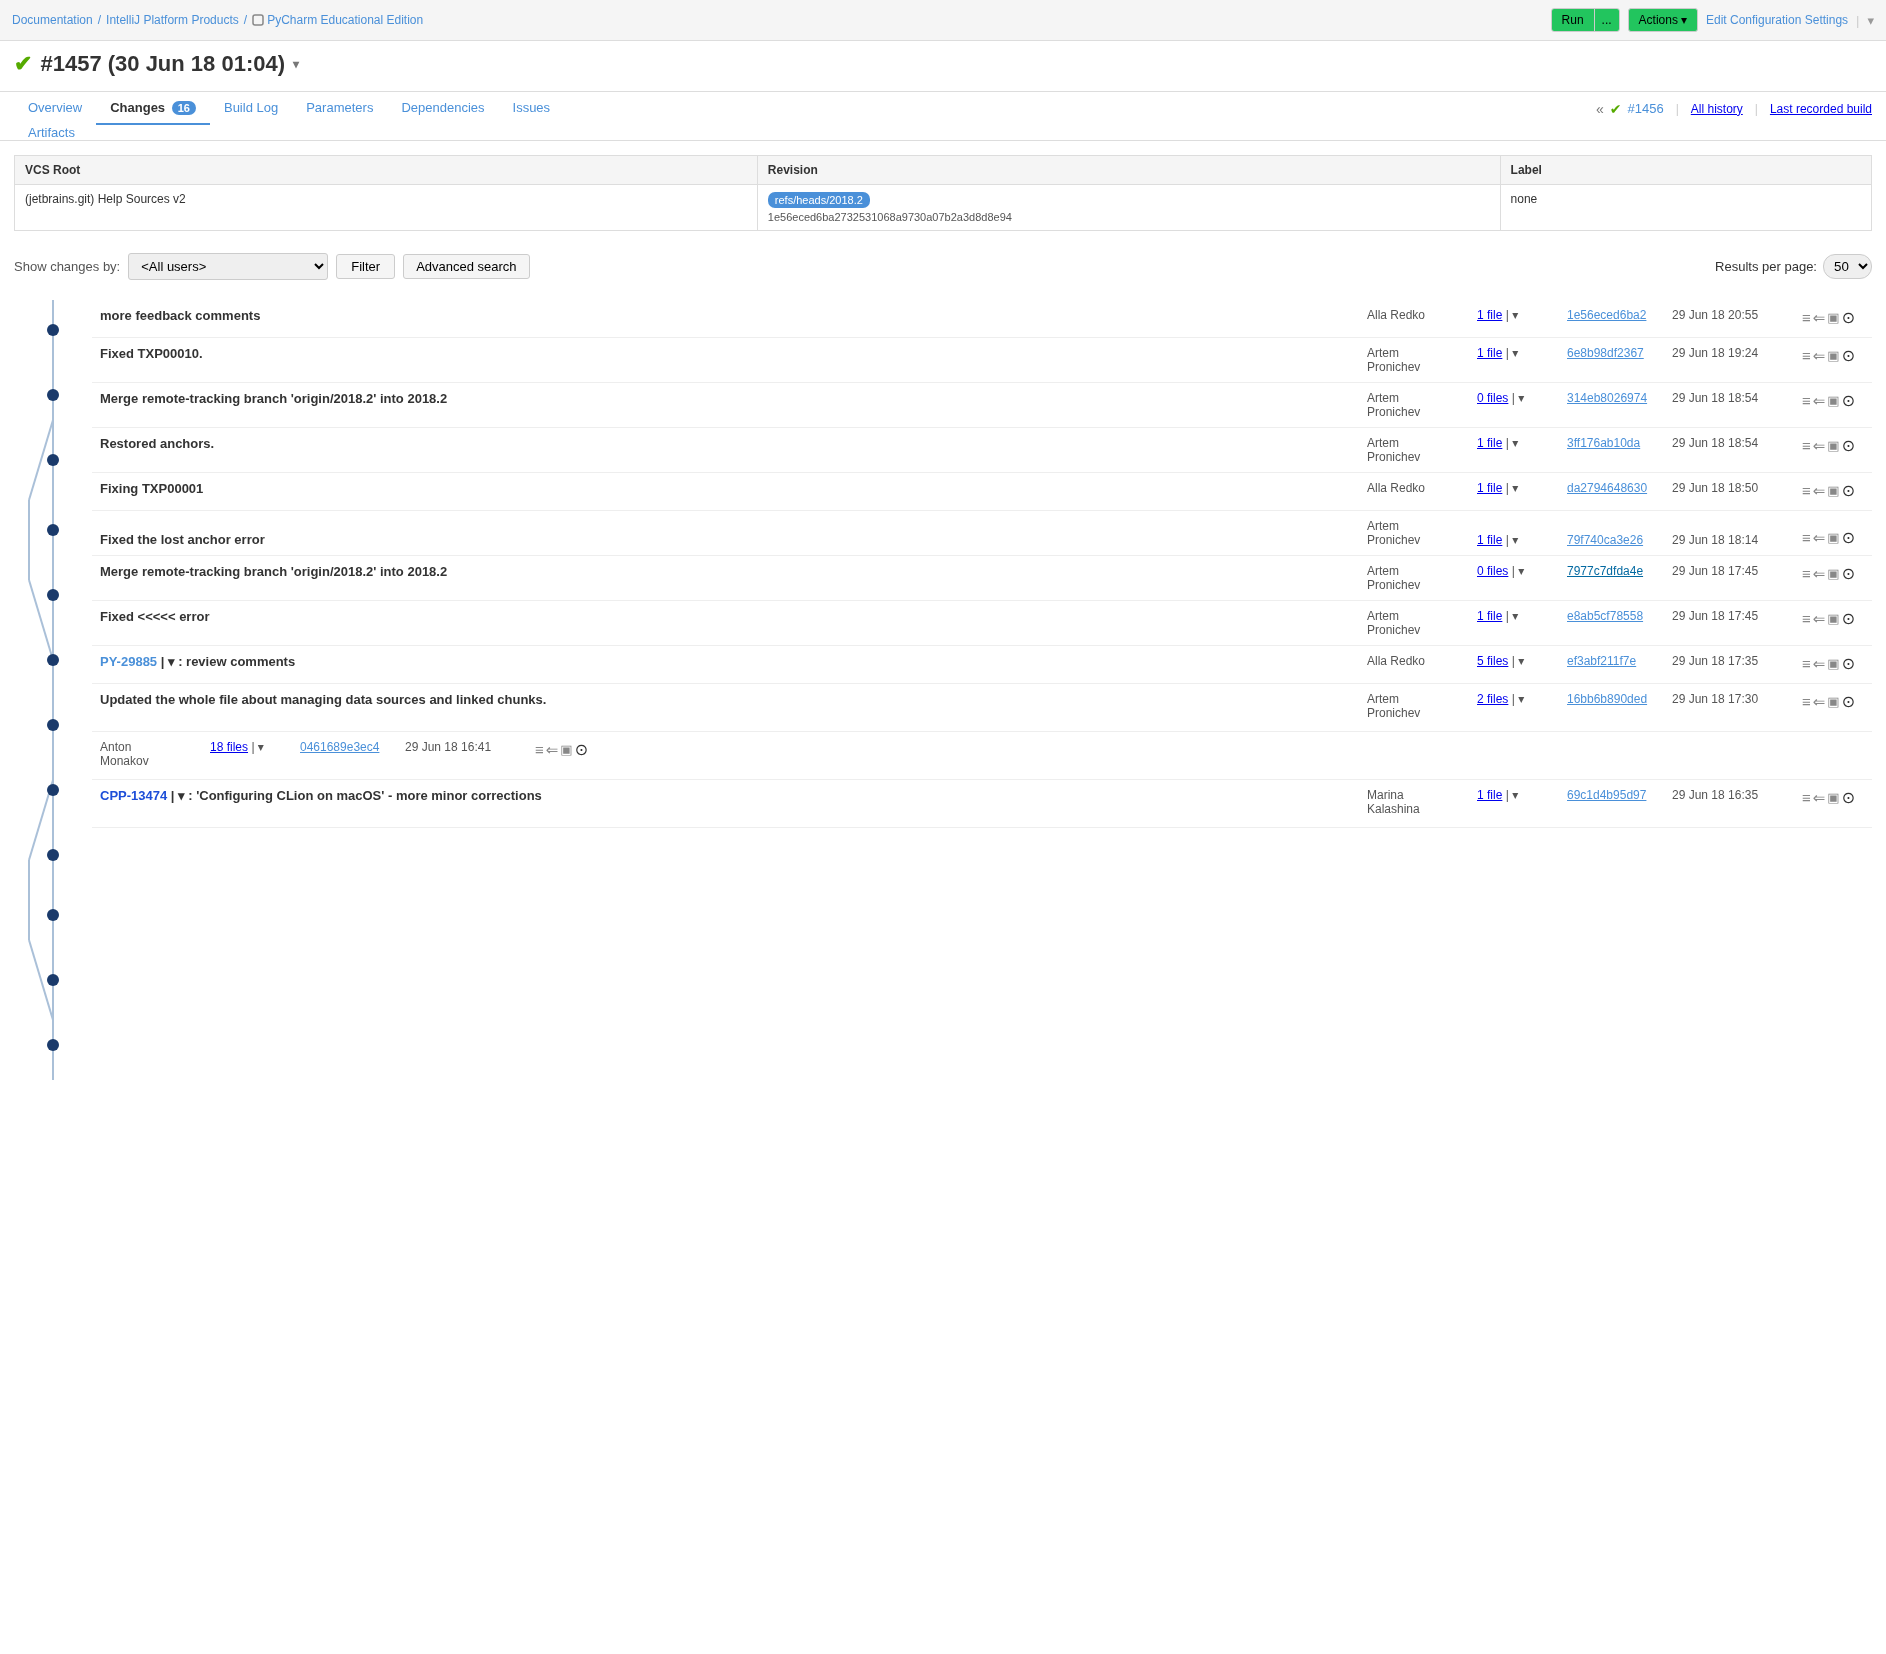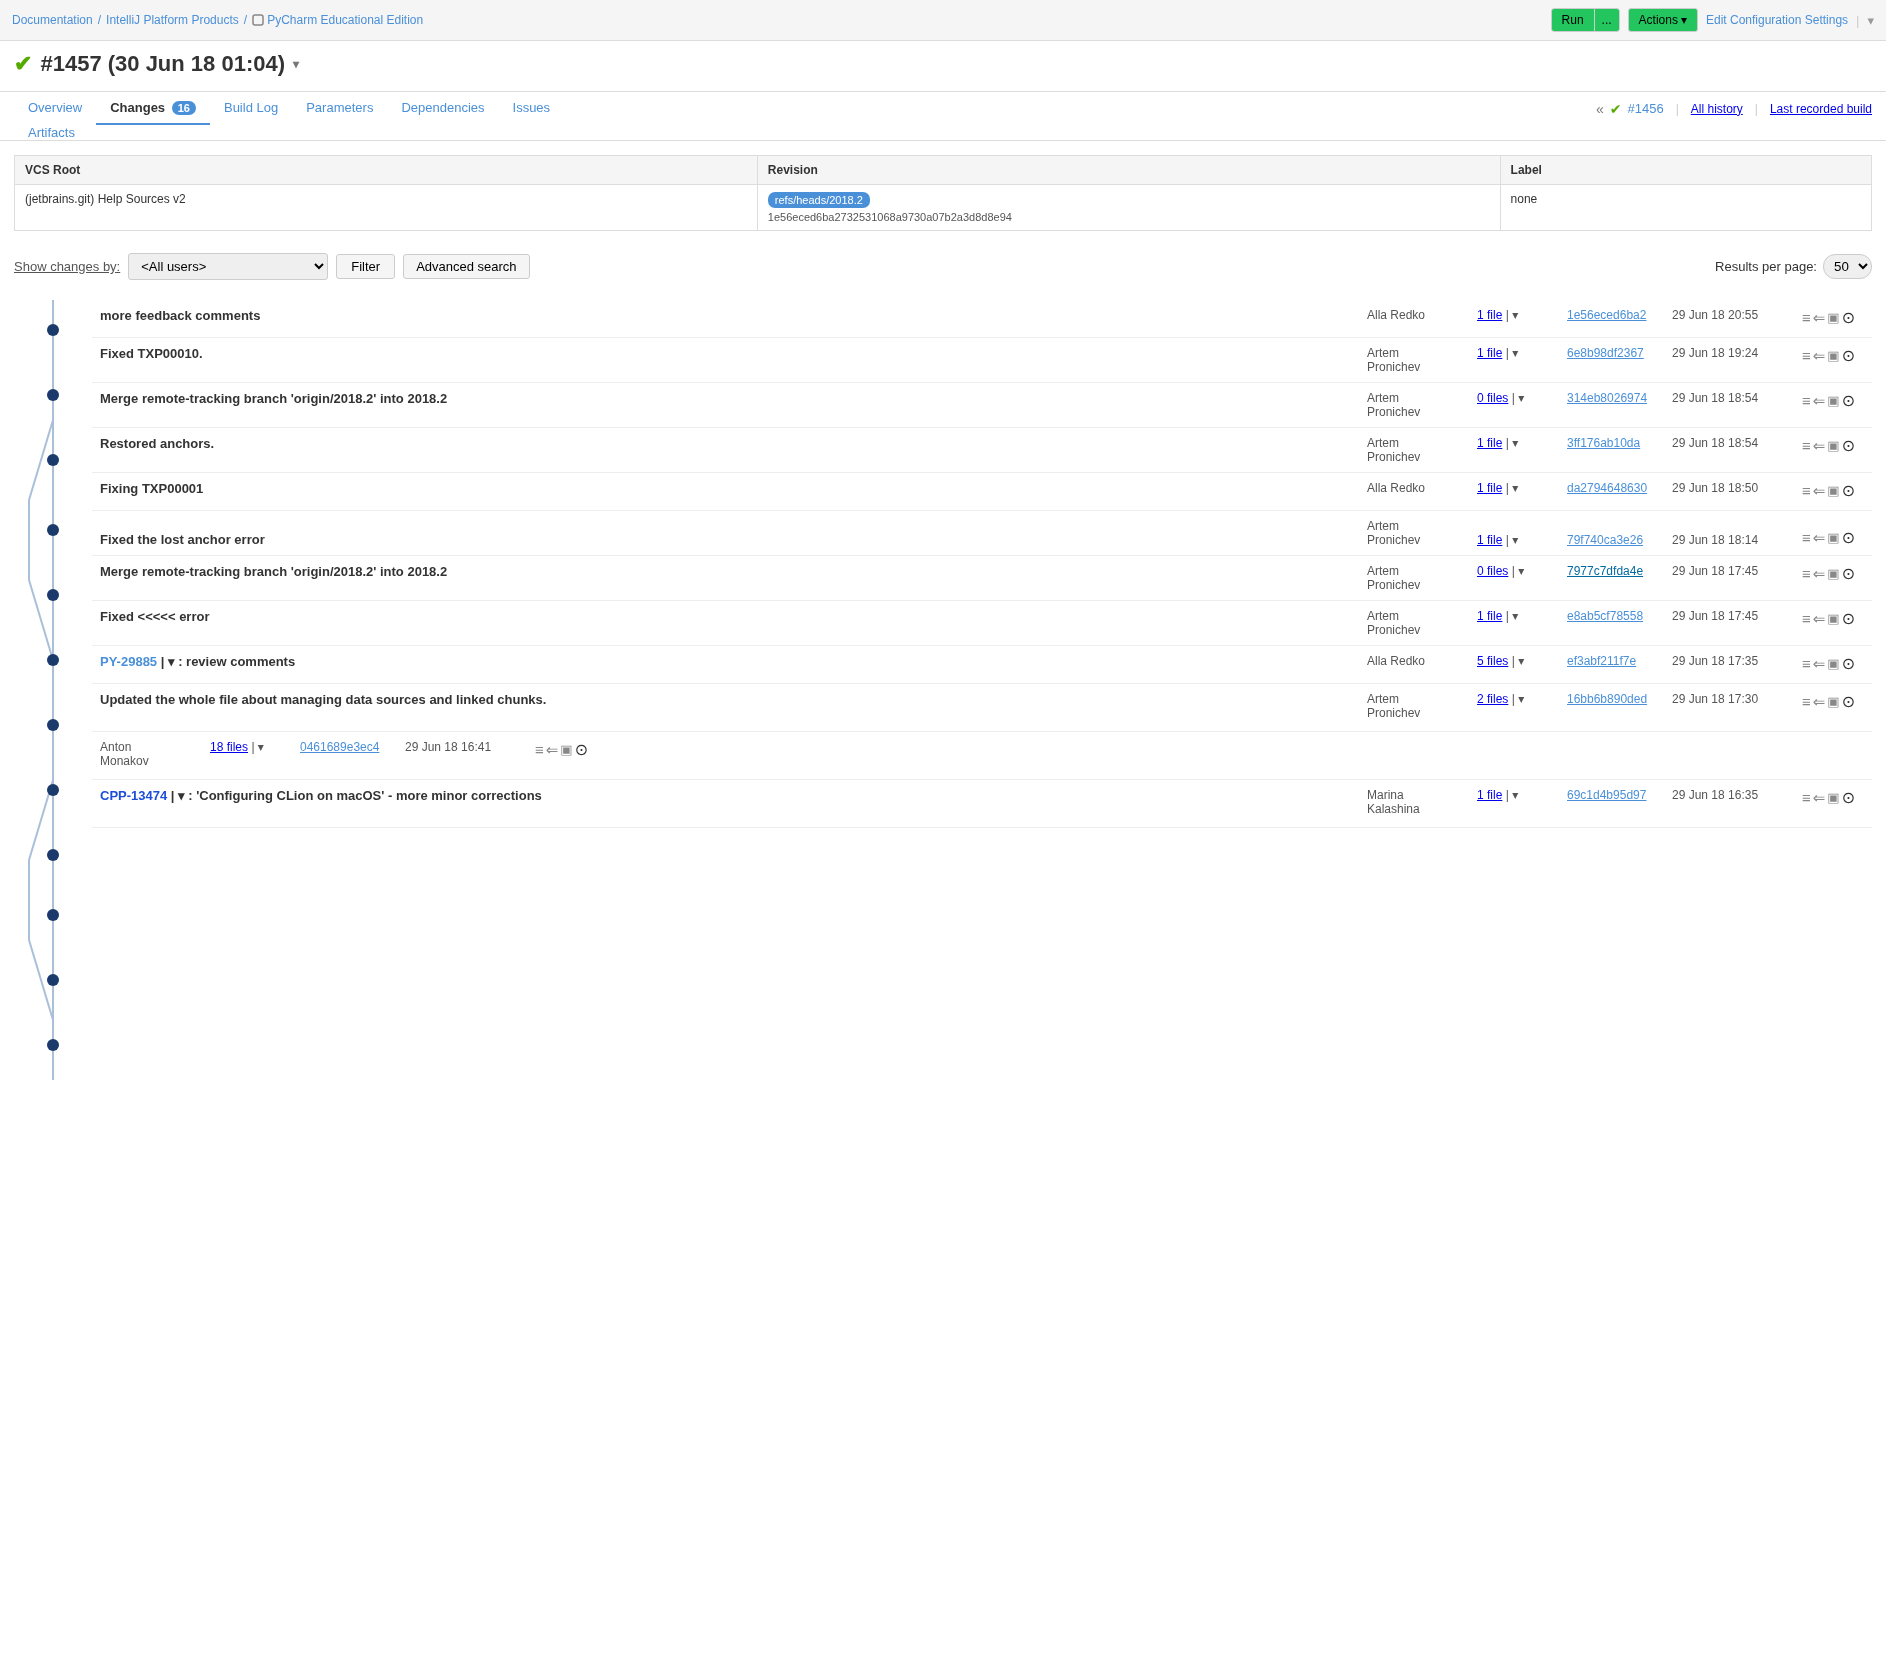--- a/index.html
+++ b/index.html
@@ -30,21 +30,21 @@
     .nav-arrow { color: #777; font-size: 14px; }
     
     .content { padding: 14px; }
     
     .vcs-table { width: 100%; border: 1px solid #ddd; border-collapse: collapse; margin-bottom: 14px; }
     .vcs-table th { background: #f5f5f5; border: 1px solid #ddd; padding: 7px 10px; text-align: left; font-weight: bold; font-size: 12px; margin-top: 8px; }
     .vcs-table td { border: 1px solid #ddd; padding: 7px 10px; font-size: 12px; vertical-align: top; }
     .revision-hash { color: #555; font-size: 11px; }
     
     .filter-bar { display: flex; align-items: center; gap: 8px; margin-bottom: 12px; padding: 8px 0; }
-    .filter-label { color: #555; font-size: 13px; text-decoration: underline; }
+    .filter-label { color: #555; font-size: 13px; }
     .filter-select { padding: 4px 8px; border: 1px solid #ccc; border-radius: 3px; font-size: 13px; min-width: 200px; }
     .filter-btn { padding: 4px 14px; border: 1px solid #ccc; background: #f5f5f5; border-radius: 3px; cursor: pointer; font-size: 13px; }
     .adv-search-btn { padding: 4px 12px; border: 1px solid #ccc; background: #f5f5f5; border-radius: 3px; cursor: pointer; font-size: 13px; }
     .per-page { margin-left: auto; display: flex; align-items: center; gap: 6px; font-size: 13px; }
     .per-page select { padding: 4px 8px; border: 1px solid #ccc; border-radius: 3px; }
     
     .options-bar { display: flex; align-items: center; gap: 12px; margin-bottom: 10px; }
     .checkbox-label { display: flex; align-items: center; gap: 5px; cursor: pointer; font-size: 13px; }
     .help-icon { color: #4a90d9; font-size: 11px; border: 1px solid #4a90d9; border-radius: 50%; width: 14px; height: 14px; display: inline-flex; align-items: center; justify-content: center; cursor: pointer; }
     .permalink { margin-left: auto; color: #4a90d9; text-decoration: none; font-size: 13px; }

